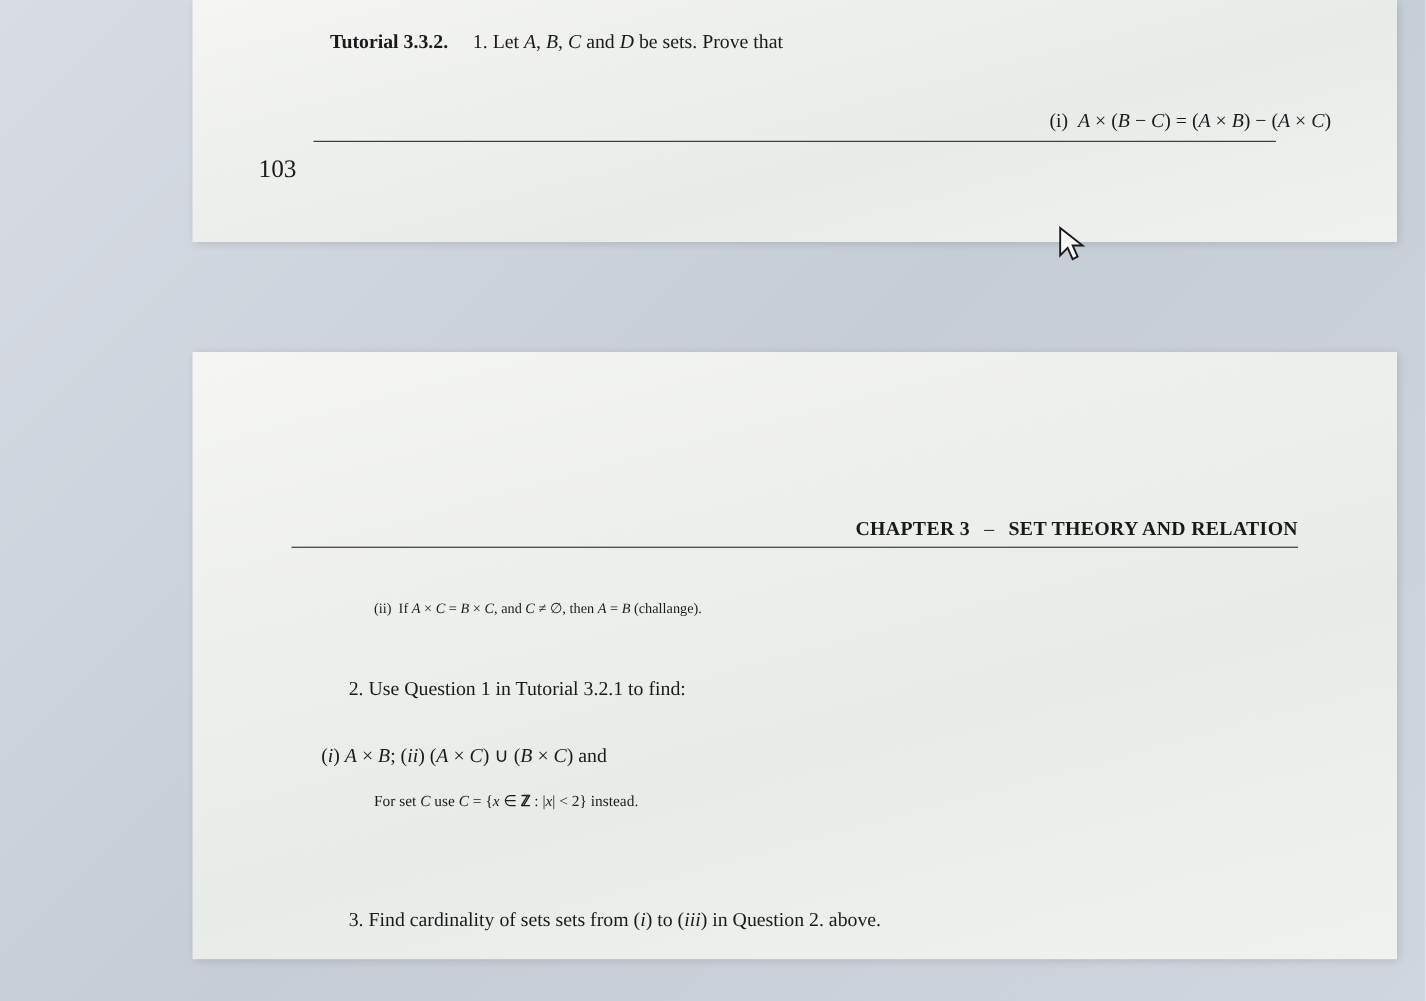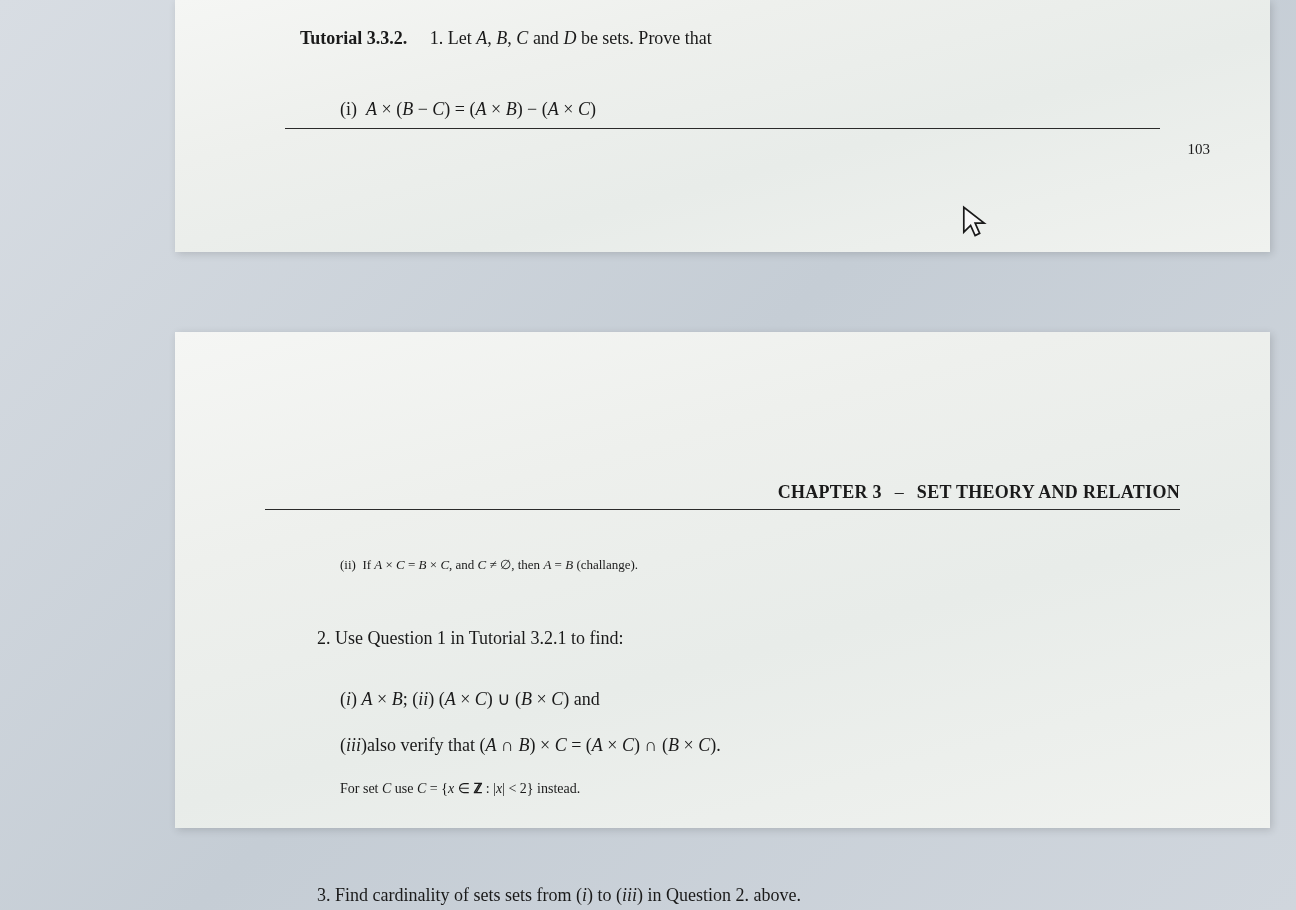--- a/index.html
+++ b/index.html
@@ -20,27 +20,27 @@
     .page {
       background: linear-gradient(165deg, #f5f6f4 0%, #eef0ed 30%, #e8ece9 60%, #f0f2ef 100%);
       box-shadow: 2px 2px 8px rgba(0,0,0,0.15);
       position: absolute;
       left: 175px;
       width: 1095px;
     }
     
     .page-top {
       top: 0;
-      height: 252px;
+      height: 220px;
       padding: 28px 60px 20px 60px;
     }
     
     .page-bottom {
-      top: 332px;
-      height: 496px;
+      top: 320px;
+      height: 552px;
       padding: 150px 60px 12px 60px;
     }
     
     .tutorial-header {
       font-size: 18px;
       color: #1a1a1a;
       margin-left: 65px;
       margin-bottom: 50px;
     }
     
@@ -51,31 +51,32 @@
     .italic-var {
       font-style: italic;
       font-family: "Computer Modern", Georgia, serif;
     }
     
     .problem-item {
       font-size: 18px;
       color: #1a1a1a;
       margin-left: 105px;
       margin-bottom: 8px;
+      text-align: right;
     }
     
     .hrule {
       border: none;
       border-top: 1px solid #2a2a2a;
       margin: 8px 50px 12px 50px;
     }
     
     .page-number {
-      text-align: right;
-      font-size: 15px;
+      text-align: left;
+      font-size: 23px;
       color: #1a1a1a;
     }
     
     .chapter-header {
       font-size: 18px;
       font-weight: bold;
       color: #1a1a1a;
       text-align: right;
       margin-right: 30px;
       margin-bottom: 6px;
@@ -103,21 +104,21 @@
     
     .question-item {
       font-size: 18px;
       color: #1a1a1a;
       margin-left: 82px;
       margin-bottom: 32px;
       line-height: 1.6;
     }
     
     .question-subitems {
-      margin-left: 105px;
+      margin-left: 57px;
     }
     
     .question-subitem {
       font-size: 18px;
       color: #1a1a1a;
       margin-bottom: 18px;
       line-height: 1.6;
     }
     
     .for-set {
@@ -187,23 +188,20 @@
   </div>
 
   <div class="question-item">
     2. Use Question 1 in Tutorial 3.2.1 to find:
   </div>
 
   <div class="question-subitems">
     <div class="question-subitem">
       (<span class="italic-var">i</span>) <span class="italic-var">A</span> × <span class="italic-var">B</span>; (<span class="italic-var">ii</span>) (<span class="italic-var">A</span> × <span class="italic-var">C</span>) ∪ (<span class="italic-var">B</span> × <span class="italic-var">C</span>) and
     </div>
-    <div class="question-subitem">
-      (<span class="italic-var">iii</span>)also verify that (<span class="italic-var">A</span> ∩ <span class="italic-var">B</span>) × <span class="italic-var">C</span> = (<span class="italic-var">A</span> × <span class="italic-var">C</span>) ∩ (<span class="italic-var">B</span> × <span class="italic-var">C</span>).
-    </div>
   </div>
 
   <div class="for-set">
     For set <span class="italic-var">C</span> use <span class="italic-var">C</span> = {<span class="italic-var">x</span> ∈ <span class="bbz">ℤ</span> : |<span class="italic-var">x</span>| &lt; 2} instead.
   </div>
 
   <div class="question-item">
     3. Find cardinality of sets sets from (<span class="italic-var">i</span>) to (<span class="italic-var">iii</span>) in Question 2. above.
   </div>
 </div>

